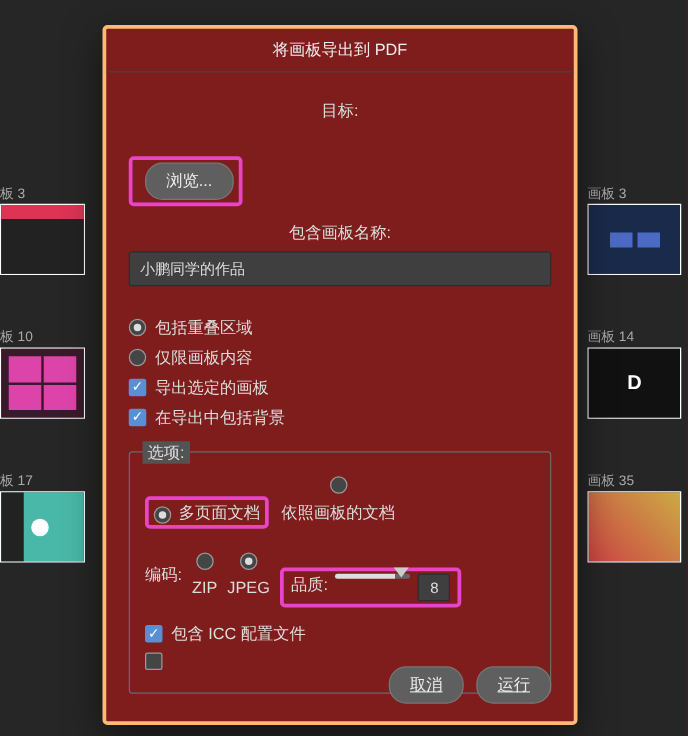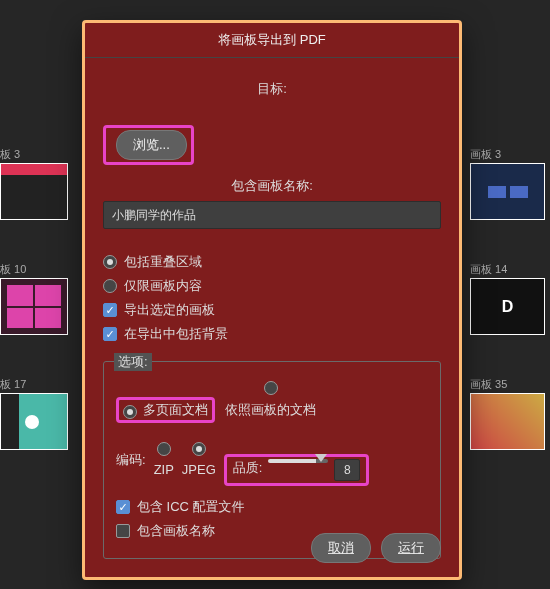--- a/index.html
+++ b/index.html
@@ -321,21 +321,20 @@
           <input class="quality-val" value="8" style="">
         </span>
       </div>
 
       <div class="option-line" style="margin-top:12px">
         <span class="checkbox on"></span>
         <span>包含 ICC 配置文件</span>
       </div>
       <div class="option-line">
         <span class="checkbox"></span>
-        <span>包含画板名称</span>
       </div>
     </div>
   </div>
 
   <div class="footer">
     <button class="btn">取消</button>
     <button class="btn">运行</button>
   </div>
 </div>
 

